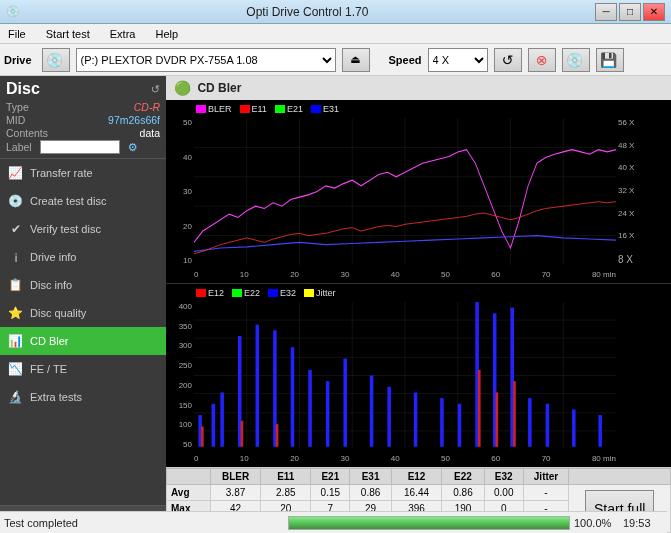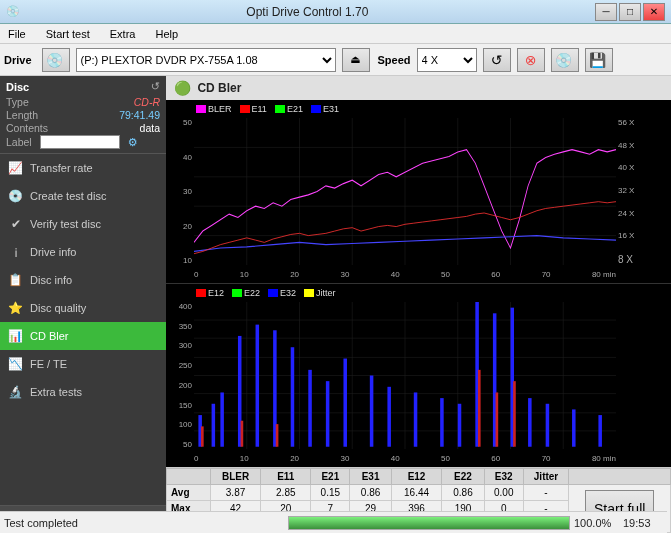--- a/index.html
+++ b/index.html
@@ -14,34 +14,34 @@
 
     
     #menu-bar { background: #f0f0f0; height: 20px; display: flex; align-items: center; padding: 0 4px; border-bottom: 1px solid #ccc; gap: 12px; }
     #menu-bar span { font-size: 11px; cursor: pointer; padding: 1px 4px; }
 
     
     #drive-bar { background: #f0f0f0; height: 32px; display: flex; align-items: center; padding: 2px 4px; border-bottom: 1px solid #ccc; gap: 6px; }
     #drive-bar .drive-label { font-size: 11px; font-weight: bold; margin-right: 4px; }
     #drive-select { height: 24px; font-size: 11px; min-width: 260px; border: 1px solid #888; background: white; }
     #drive-bar .eject-btn { width: 28px; height: 24px; border: 1px solid #888; background: linear-gradient(to bottom, #e8e8e8, #d0d0d0); display: flex; align-items: center; justify-content: center; cursor: pointer; }
-    #drive-bar .speed-label { font-size: 11px; font-weight: bold; margin-left: 2px; }
+    #drive-bar .speed-label { font-size: 11px; font-weight: bold; margin-left: 13px; }
     #speed-select { height: 24px; font-size: 11px; min-width: 60px; border: 1px solid #888; background: white; }
     .icon-btn { width: 28px; height: 24px; border: 1px solid #888; background: linear-gradient(to bottom, #e8e8e8, #d0d0d0); display: flex; align-items: center; justify-content: center; cursor: pointer; font-size: 14px; }
 
     
     #main { display: flex; height: calc(533px - 24px - 20px - 32px); }
 
     
     #sidebar { width: 166px; background: #3a3a3a; display: flex; flex-direction: column; flex-shrink: 0; }
 
     
     #disc-panel { background: #3a3a3a; padding: 4px 6px; border-bottom: 1px solid #555; }
     #disc-header { display: flex; align-items: center; justify-content: space-between; margin-bottom: 3px; }
-    #disc-header .disc-title { color: white; font-size: 11px; font-weight: bold; }
+    #disc-header .disc-title { color: white; font-size: 16px; font-weight: bold; }
     #disc-header .disc-icon { color: #aaa; font-size: 11px; cursor: pointer; }
     .disc-row { display: flex; justify-content: space-between; font-size: 10.5px; margin-bottom: 1px; }
     .disc-row .key { color: #aaa; }
     .disc-row .val { color: #7cf; }
     .disc-row .val.red { color: #f66; font-style: italic; }
     .disc-row .val.white { color: white; }
     .label-row { display: flex; align-items: center; gap: 8px; }
     .label-row .key { color: #aaa; font-size: 10.5px; }
     .label-input { width: 80px; height: 14px; border: 1px solid #888; background: white; font-size: 9px; }
     .label-icon { color: #7cf; font-size: 11px; cursor: pointer; }
@@ -137,22 +137,22 @@
     <div id="disc-panel">
       <div id="disc-header">
         <span class="disc-title">Disc</span>
         <span class="disc-icon">↺</span>
       </div>
       <div class="disc-row">
         <span class="key">Type</span>
         <span class="val red">CD-R</span>
       </div>
       <div class="disc-row">
-        <span class="key">Length</span>
-        <span class="val">79:41.49</span>
+        <span class="key">MID</span>
+        <span class="val">97m26s66f</span>
       </div>
       <div class="disc-row">
         <span class="key">Contents</span>
         <span class="val white">data</span>
       </div>
       <div class="label-row">
         <span class="key">Label</span>
         <input class="label-input" type="text" style="">
         <span class="label-icon">⚙</span>
       </div>

